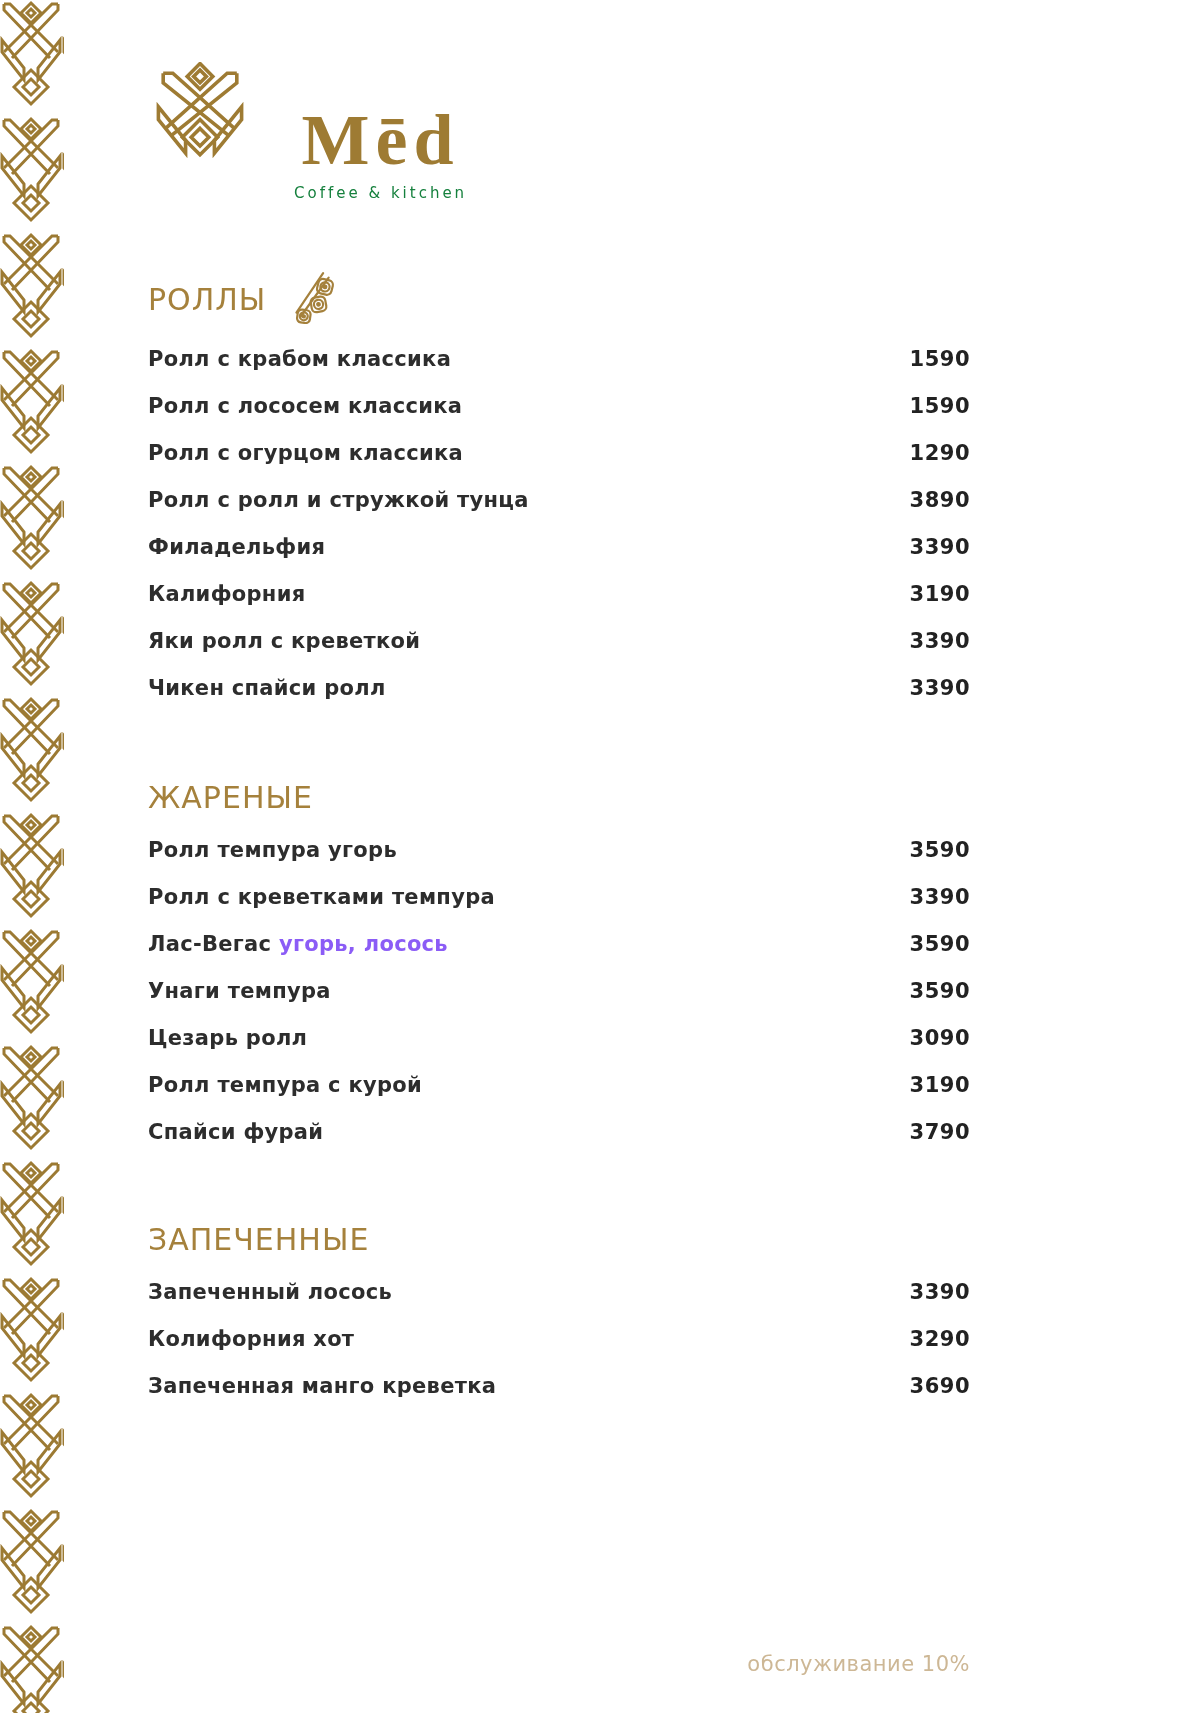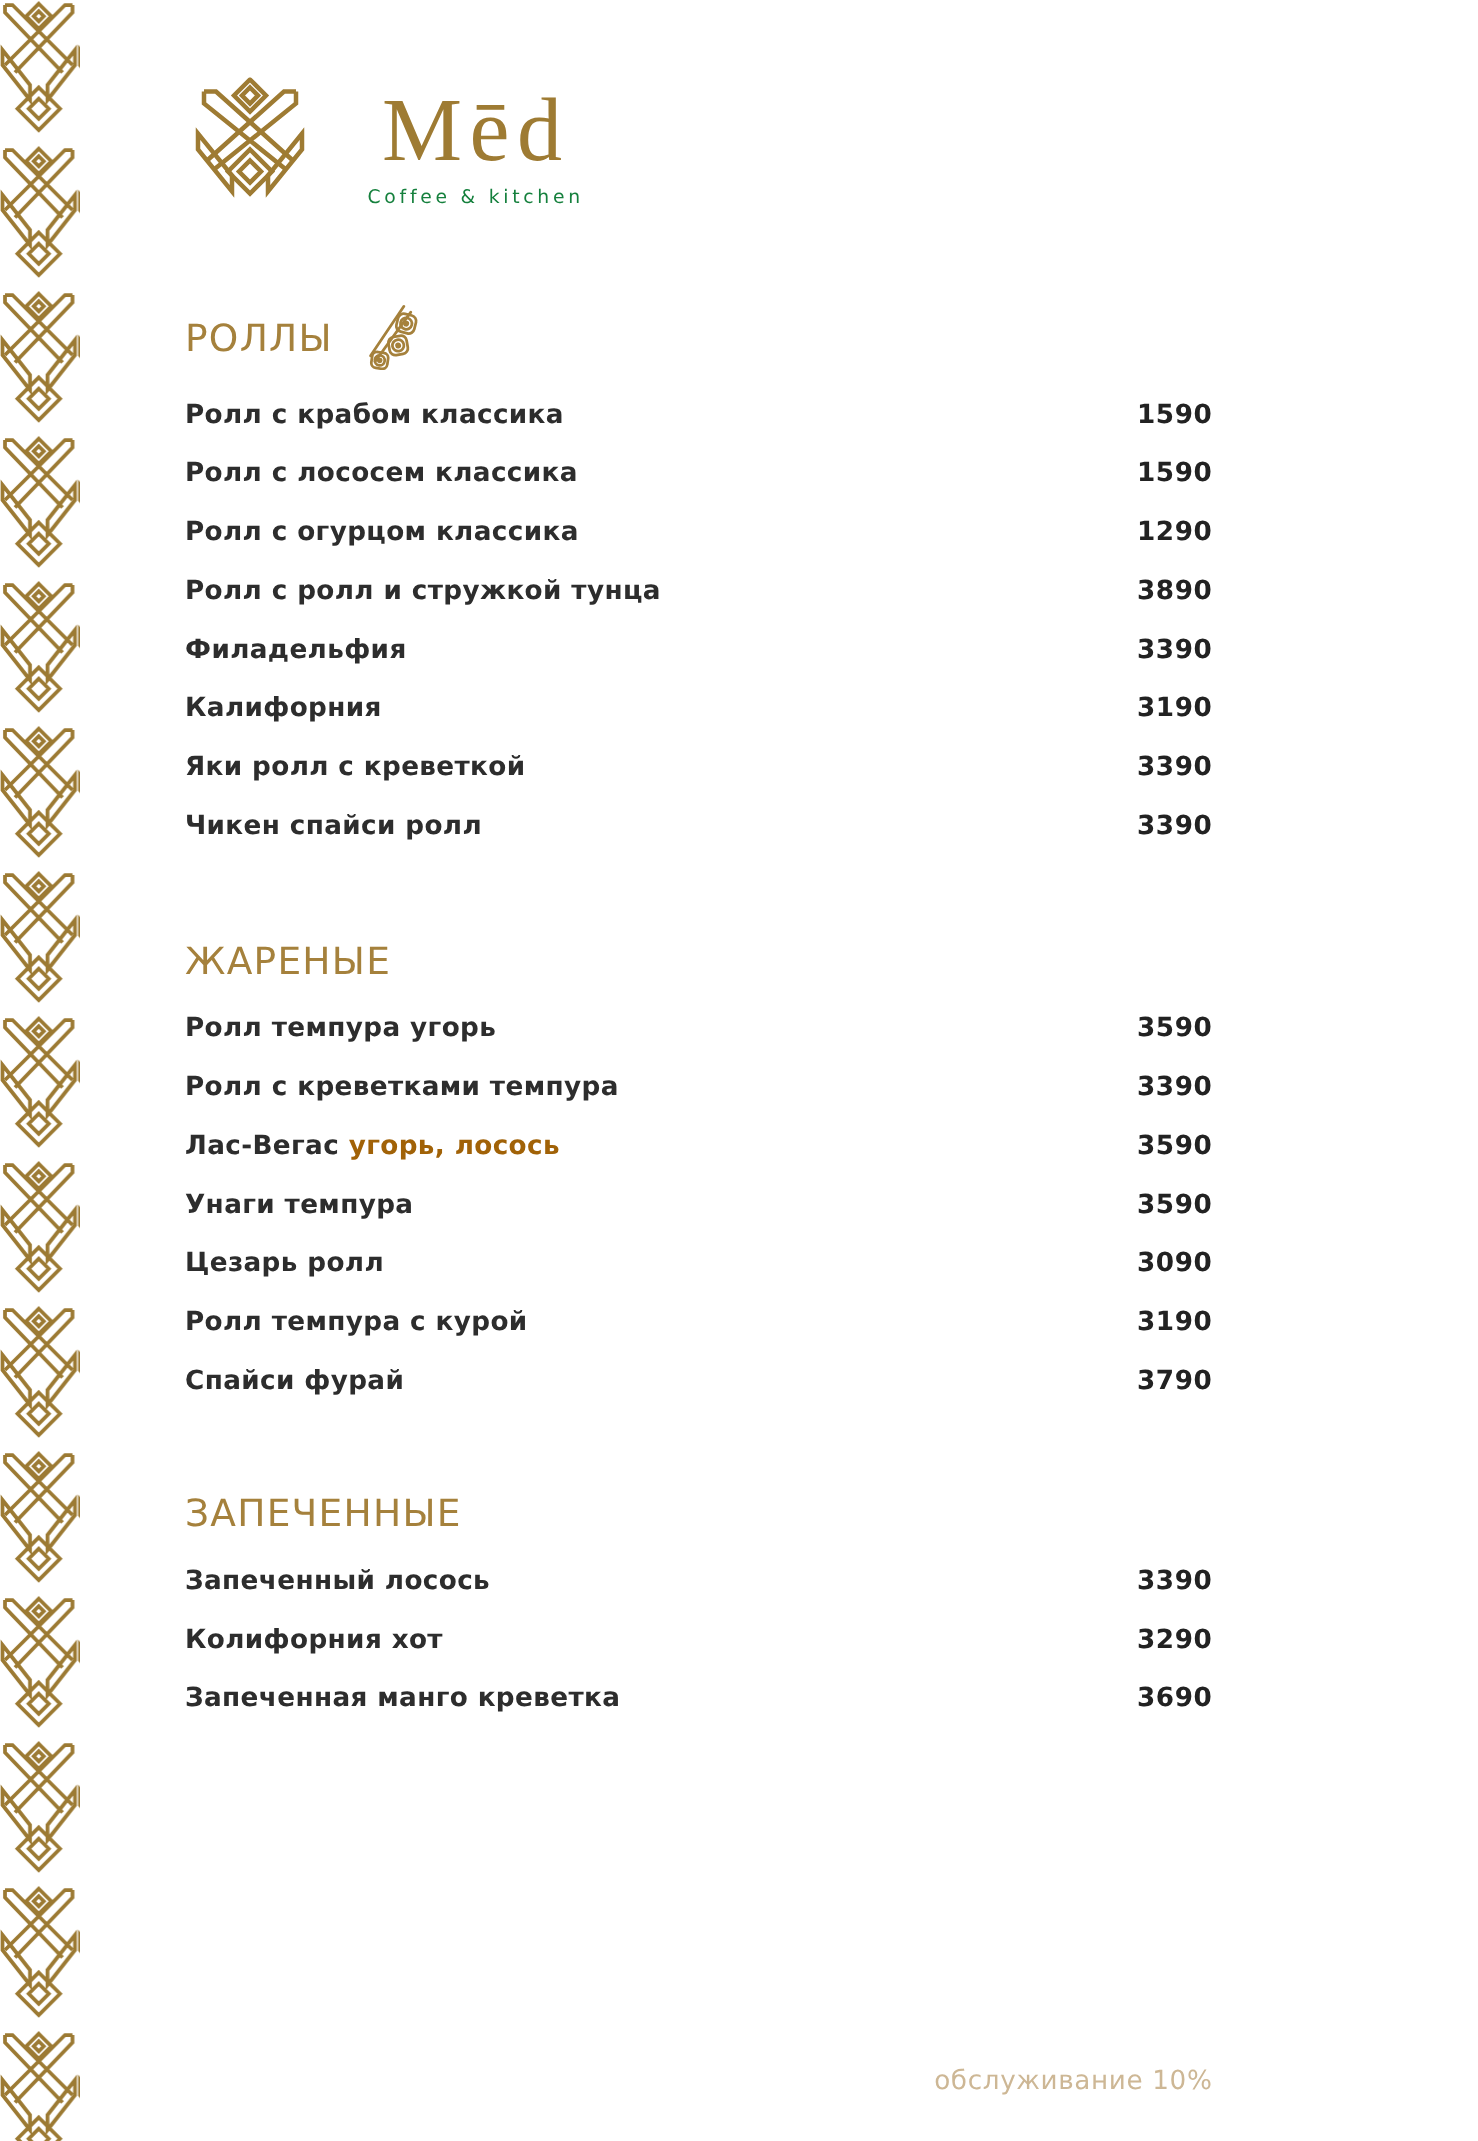--- a/index.html
+++ b/index.html
@@ -14,21 +14,21 @@
   .ornament{position:absolute;left:0;top:0;}
   
   .content{position:absolute;left:148px;top:0;width:822px;}
   
   .logo{margin-top:62px;display:flex;align-items:flex-start;}
   .logo-mark{margin-left:2px;flex:0 0 auto;}
   .logo-text{margin-left:44px;margin-top:6px;text-align:center;}
   .logo-title{
     font-family:"Liberation Serif","DejaVu Serif",serif;
     font-size:72px;line-height:1.0;letter-spacing:6px;
-    color:#9E7B33;font-weight:normal;
+    color:#9E7B33;font-weight:bold;margin-top:36px;
   }
   .logo-subtitle{
     margin-top:8px;font-size:15px;letter-spacing:3px;color:#15803d;
   }
   
   .menu-section .section-title{
     margin:0;display:flex;align-items:center;gap:24px;
     font-size:30px;line-height:34px;font-weight:normal;
     letter-spacing:1px;color:#A5813C;
   }
@@ -36,21 +36,21 @@
   .menu-section:nth-child(2){margin-top:70px;}
   .menu-section:nth-child(3){margin-top:68px;}
   .rows{margin-top:11px;font-weight:bold;}
   .row{
     height:47px;display:flex;align-items:center;
     justify-content:space-between;
   }
   .item-name{
     font-size:21px;color:#2D2D2D;letter-spacing:0.3px;white-space:nowrap;
   }
-  .item-note{color:#a16207;}
+  .item-note{color:#8b5cf6;}
   .item-price{
     font-size:21px;color:#222222;letter-spacing:0.5px;
   }
   .section-icon{flex:0 0 auto;margin-top:-6px;}
   
   .service-note{
     position:absolute;left:148px;top:1652px;width:822px;
     text-align:right;font-size:21px;letter-spacing:0.5px;color:#CDB795;
   }
 </style>

